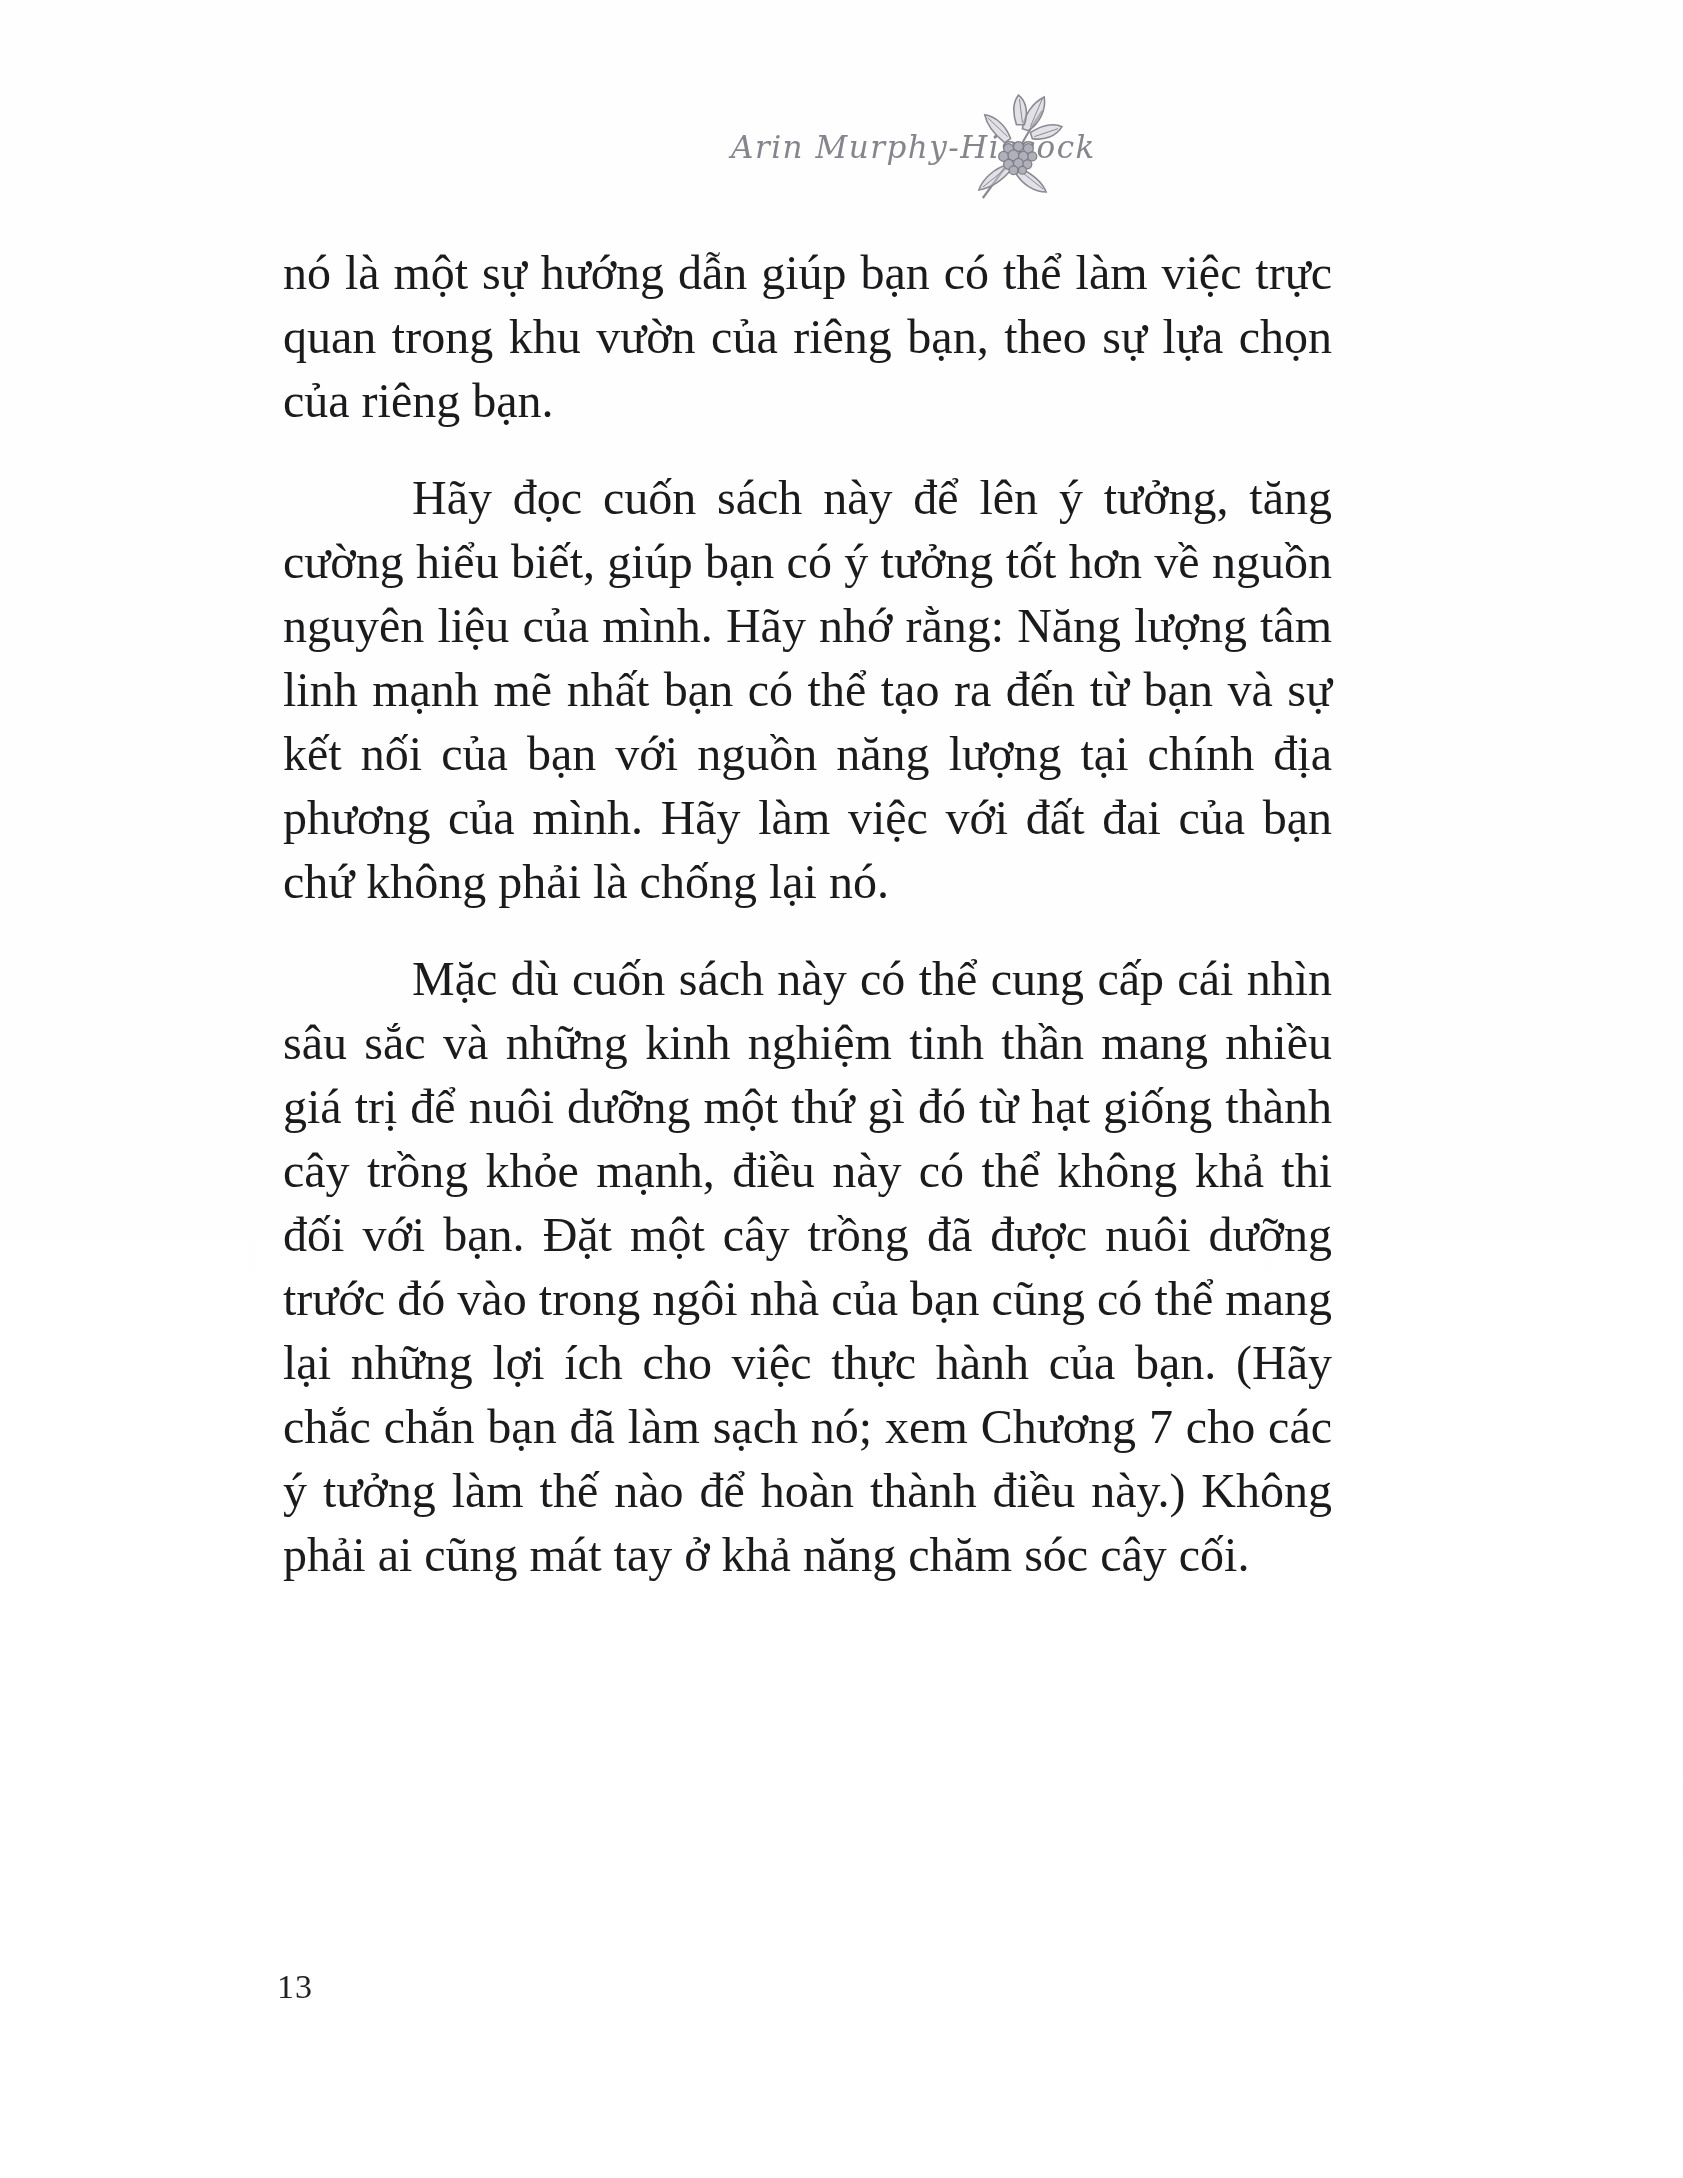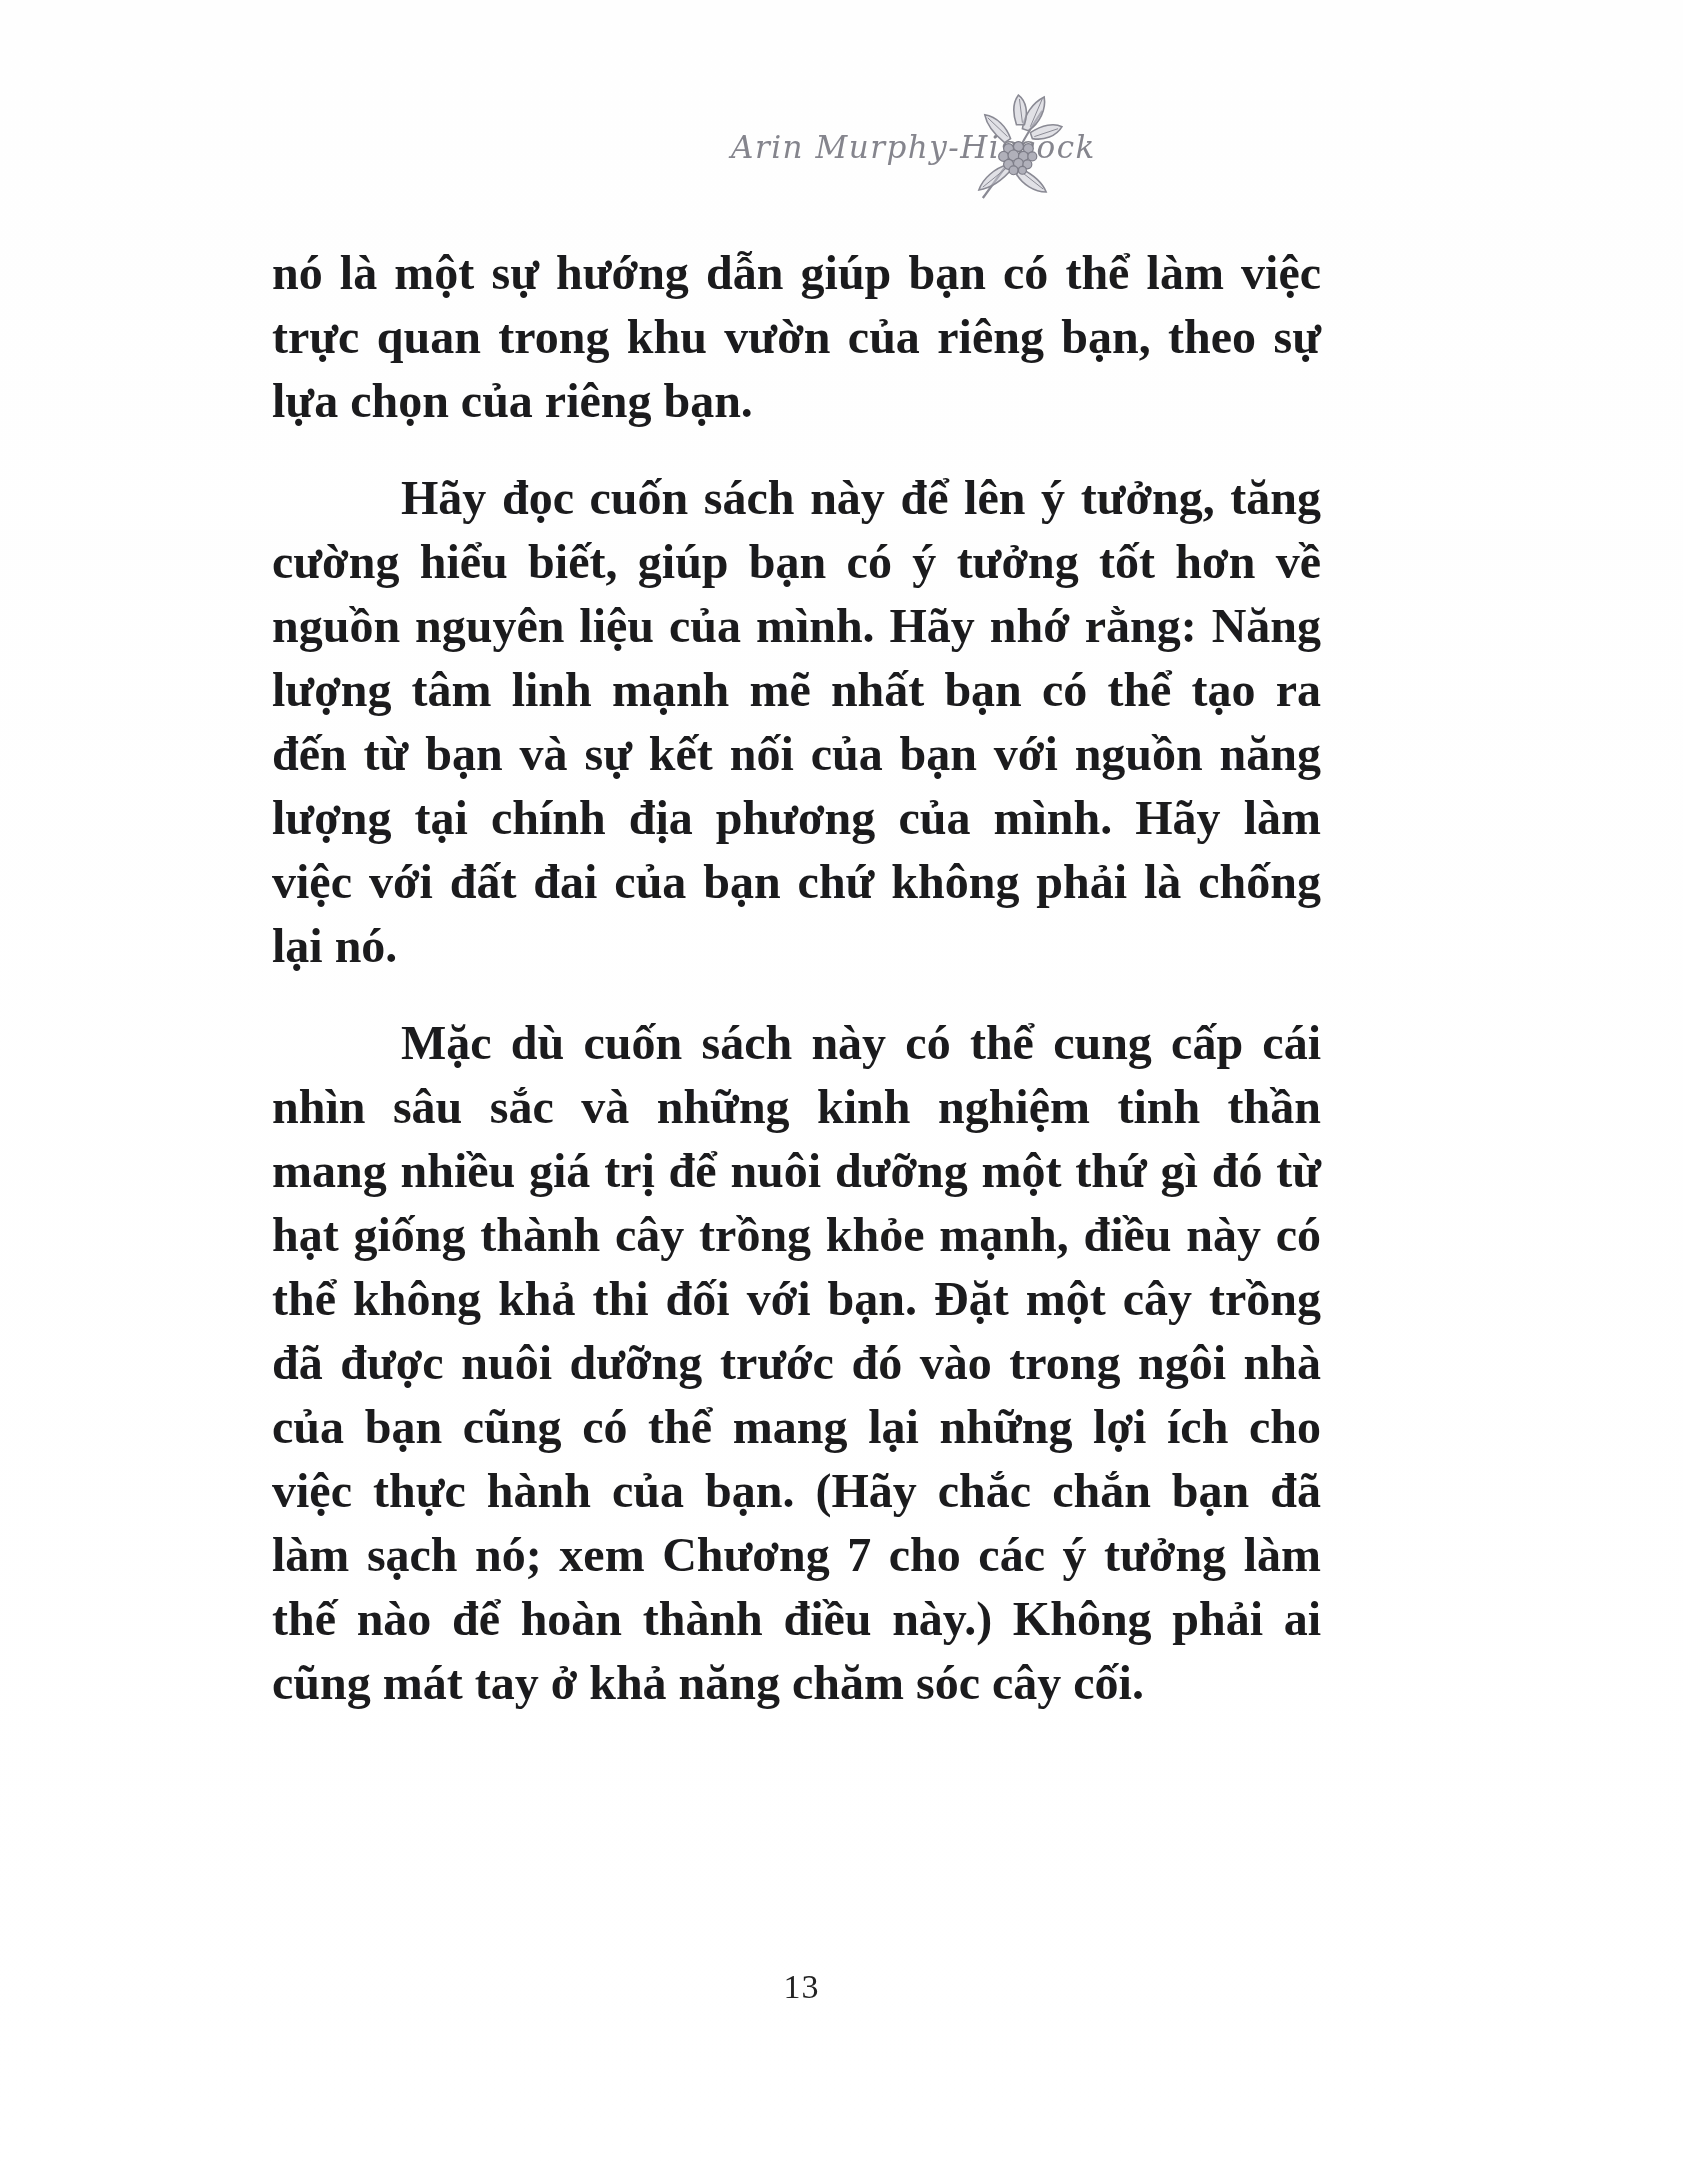--- a/index.html
+++ b/index.html
@@ -40,41 +40,39 @@
   }
   .sprig {
     position: absolute;
     left: 965px;
     top: 0px;
     width: 99px;
     height: 114px;
   }
   .body-text {
     position: absolute;
-    left: 272px;
+    left: 283px;
     top: 241px;
     width: 1049px;
-    font-weight: bold;
   }
   .body-text p {
     margin: 0 0 33px 0;
     font-size: 48px;
     line-height: 64px;
     text-align: justify;
     color: #1b1b1d;
   }
   .body-text p + p {
     text-indent: 129px;
   }
   .page-number {
     position: absolute;
     left: 277px;
     top: 1968px;
     width: 1049px;
-    text-align: center;
     font-size: 34px;
     color: #222;
     letter-spacing: 1px;
   }
 </style>
 </head>
 <body>
 
 <div class="page">
 

